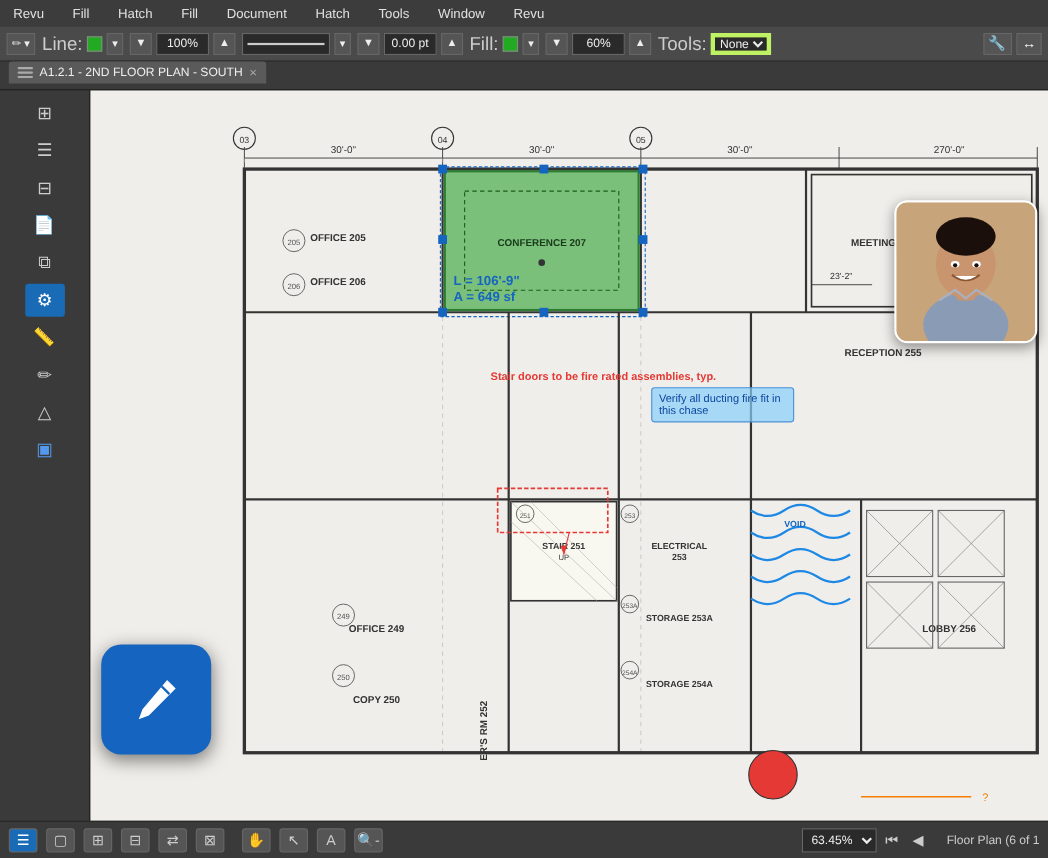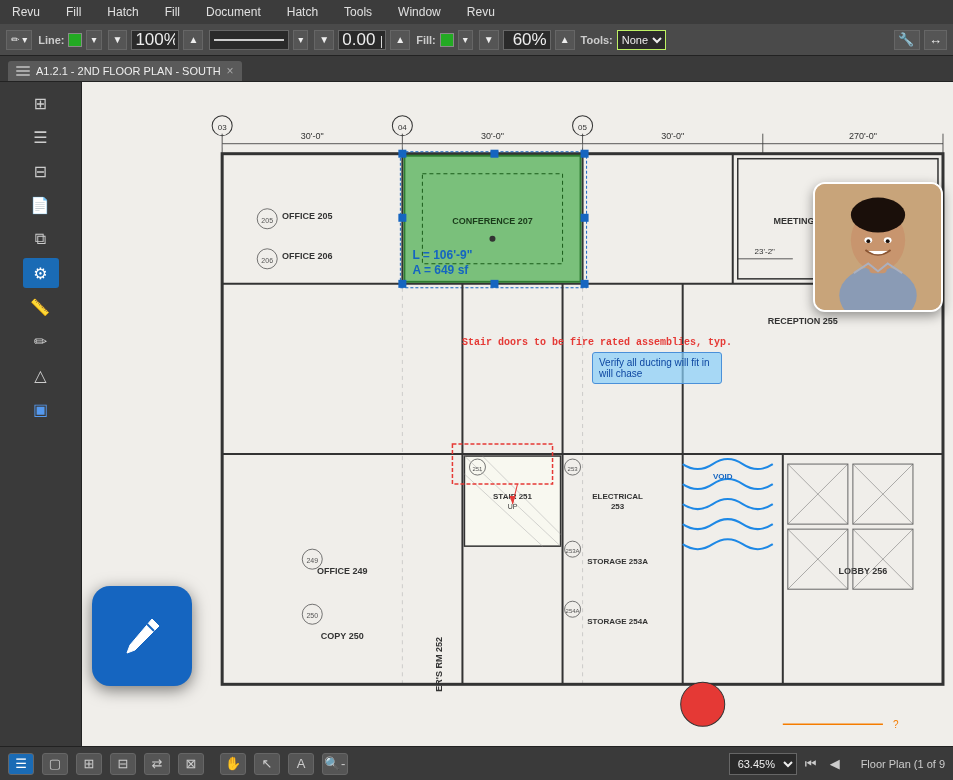--- a/index.html
+++ b/index.html
@@ -44,42 +44,41 @@
       position: relative;
       z-index: 10;
     }
     .toolbar-group {
       display: flex;
       align-items: center;
       gap: 4px;
     }
     .toolbar-label {
       color: #ccc;
-      font-size: 11px;
-      font-weight: bold;
+      font-size: 17px;
     }
     .toolbar-color-box {
       width: 14px;
       height: 14px;
       border: 1px solid #888;
       display: inline-block;
     }
     .toolbar-input {
       background: #2a2a2a;
       border: 1px solid #666;
       color: #eee;
-      font-size: 17px;
+      font-size: 11px;
       width: 48px;
       height: 20px;
       padding: 0 3px;
-      text-align: right;
+      text-align: center;
     }
     .toolbar-select {
       background: #2a2a2a;
-      border: 1px solid #bef264;
+      border: 4px solid #bef264;
       color: #eee;
       font-size: 11px;
       height: 20px;
     }
     .toolbar-btn {
       background: #555;
       border: 1px solid #666;
       color: #eee;
       font-size: 10px;
       height: 20px;
@@ -100,21 +99,21 @@
       height: 2px;
       background: #ccc;
     }
 
     
     #tabbar {
       width: 100%;
       height: 26px;
       background: #3a3a3a;
       display: flex;
-      align-items: flex-end;
+      align-items: flex-start;
       padding: 0 8px;
       gap: 4px;
       border-bottom: 1px solid #222;
       position: relative;
       z-index: 10;
     }
     .tab-item {
       display: flex;
       align-items: center;
       background: #5a5a5a;
@@ -548,26 +547,26 @@
       <line x1="700" y1="640" x2="800" y2="640" stroke="#f57c00" stroke-width="1.5" marker-end="url(#arrowhead)"></line>
       <text x="810" y="644" font-size="10" fill="#f57c00">?</text>
 
       <circle cx="620" cy="620" r="22" fill="#e53935" stroke="#333" stroke-width="1"></circle>
 
       <text x="830" y="185" font-size="9" fill="#333">D = 1/</text>
       <text x="830" y="225" font-size="8" fill="#333">2'-1'</text>
 
     </svg>
 
-    <div class="annotation-red" style="left:380px; top:255px;font-family:Liberation Mono, monospace;">
+    <div class="annotation-red" style="left:364px; top:255px;">
       <span>Stair doors to be fire rated assemblies, typ.</span>
     </div>
 
     <div class="callout-box" style="left:510px; top:270px; max-width:130px;">
-      <span>Verify all ducting will fit in will chase</span>
+      <span>Verify all ducting fire fit in this chase</span>
     </div>
 
     <div id="photo-overlay">
       <svg viewBox="0 0 130 130" xmlns="http://www.w3.org/2000/svg" class="person-svg">
 
         <defs>
           <radialGradient id="bg-grad" cx="50%" cy="50%">
             <stop offset="0%" stop-color="#d4a574"></stop>
             <stop offset="100%" stop-color="#b8813e"></stop>
           </radialGradient>
@@ -621,14 +620,14 @@
   </div>
 
   <div class="statusbar-zoom">
     <select class="zoom-select">
       <option>63.45%</option>
     </select>
     <button class="statusbar-nav-btn">⏮</button>
     <button class="statusbar-nav-btn">◀</button>
   </div>
 
-  <span class="statusbar-text" style="margin-left:8px;">Floor Plan (1 of 9</span>
+  <span class="statusbar-text" style="margin-left:8px;">Floor Plan (6 of 1</span>
 </div>
 
 </body></html>

